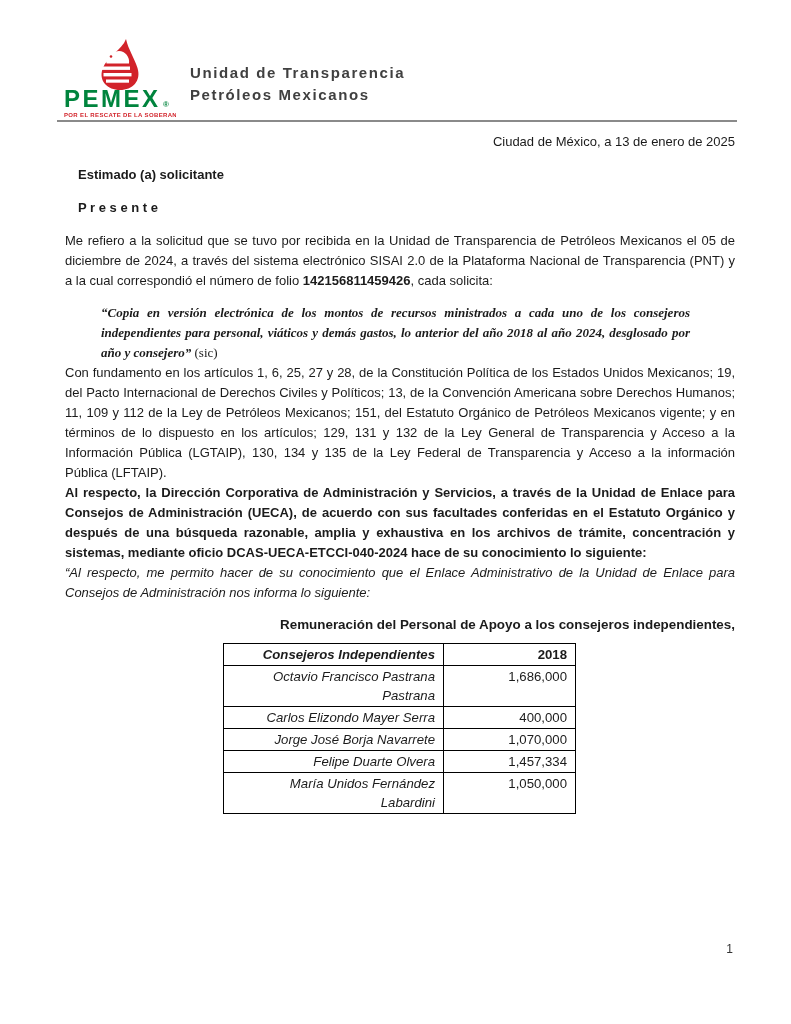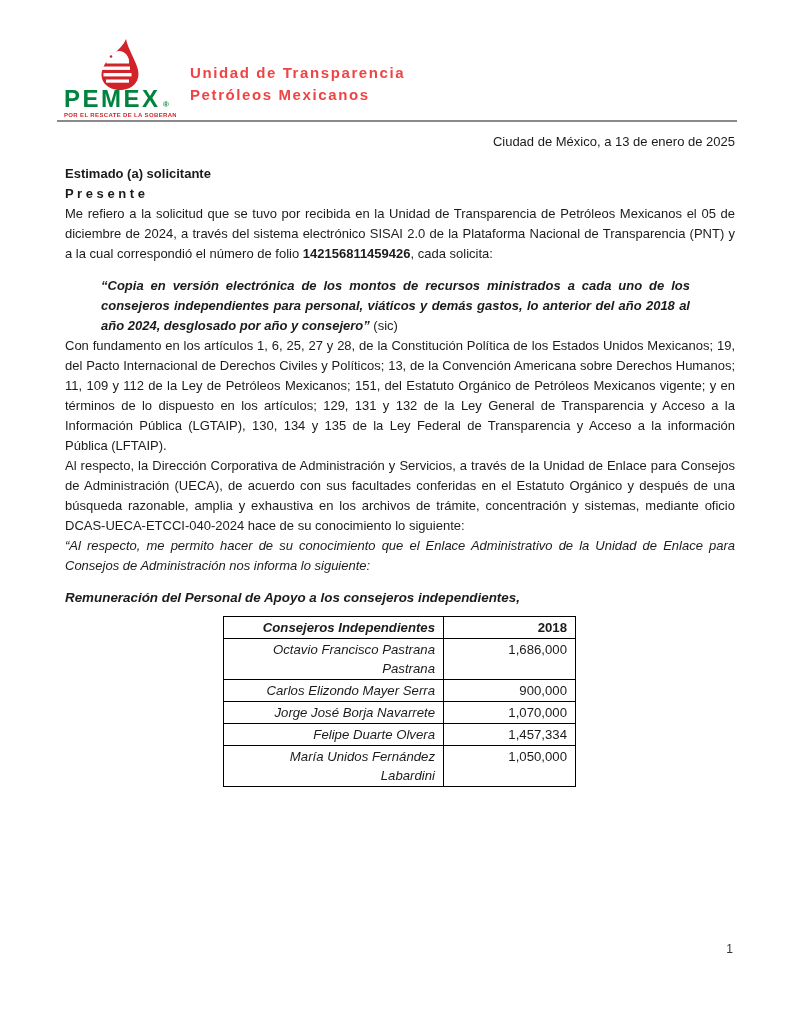--- a/index.html
+++ b/index.html
@@ -1,36 +1,36 @@
 <!DOCTYPE html>
 <html><head>
 <meta charset="utf-8">
 <style>
   html,body{margin:0;padding:0;background:#ffffff;}
   .page{position:relative;width:791px;height:1024px;background:#fff;overflow:hidden;
         font-family:"Liberation Sans",sans-serif;color:#1b1b1b;}
   
   .hdr{position:absolute;top:38px;left:64px;display:flex;align-items:flex-start;}
   .logo{width:112px;height:80px;flex:0 0 auto;}
-  .org{margin-left:14px;padding-top:24px;font-weight:bold;color:#ef4444;
+  .org{margin-left:14px;padding-top:24px;font-weight:bold;color:#404040;
        font-size:15px;line-height:22px;letter-spacing:1.6px;}
   .rule{position:absolute;top:120px;left:57px;width:680px;height:2px;background:#8a8a8a;}
   
   .content{position:absolute;top:132px;left:65px;width:670px;font-size:13px;line-height:20px;}
   .date{text-align:right;margin:0 0 12px 0;}
-  .sal{font-weight:bold;margin:0;}
+  .sal{font-weight:bold;margin:13px;}
   p.just{text-align:justify;margin:0;}
   .mt1{margin-top:22px;}
   .quote{margin:12px 15px 0 36px;width:589px;text-align:justify;
-         font-weight:bold;font-style:italic;}
+         font-weight:bold;font-style:italic;font-family:Liberation Serif, serif;}
   .qsic{font-weight:normal;font-style:normal;}
   .p2{margin-top:12px;}
-  .p3{margin-top:20px;}
+  .p3{margin-top:20px;font-weight:bold;}
   .p4{margin-top:20px;font-style:italic;}
-  .tbl-title{margin:12px 0 0 0;text-align:left;font-weight:bold;font-style:italic;font-size:13.4px;}
+  .tbl-title{margin:12px 0 0 0;text-align:right;font-weight:bold;font-size:13.4px;}
   
   table.rem{border-collapse:collapse;margin:8px 0 0 158px;table-layout:fixed;}
   table.rem th,table.rem td{border:1px solid #000;padding:1px 8px;
       font-size:13.2px;line-height:19px;text-align:right;vertical-align:top;}
   col.c-name{width:220px;} col.c-val{width:132px;}
   th.h-name{font-weight:bold;font-style:italic;}
   th.h-val{font-weight:bold;}
   td.name{font-style:italic;}
   .pagenum{position:absolute;top:942px;right:58px;font-size:12px;color:#333;}
 </style>
@@ -90,21 +90,21 @@
           <th class="h-val">2018</th>
         </tr>
       </thead>
       <tbody>
         <tr>
           <td class="name">Octavio Francisco Pastrana Pastrana</td>
           <td>1,686,000</td>
         </tr>
         <tr>
           <td class="name">Carlos Elizondo Mayer Serra</td>
-          <td>900,000</td>
+          <td>400,000</td>
         </tr>
         <tr>
           <td class="name">Jorge José Borja Navarrete</td>
           <td>1,070,000</td>
         </tr>
         <tr>
           <td class="name">Felipe Duarte Olvera</td>
           <td>1,457,334</td>
         </tr>
         <tr>

